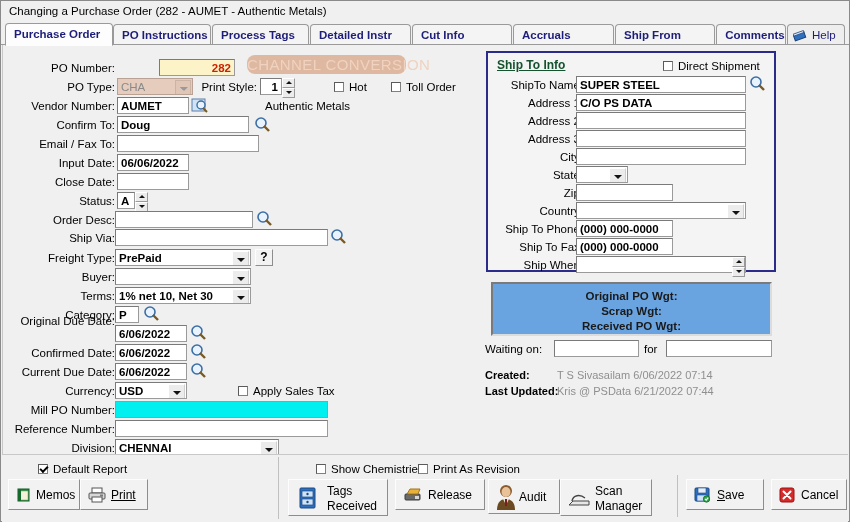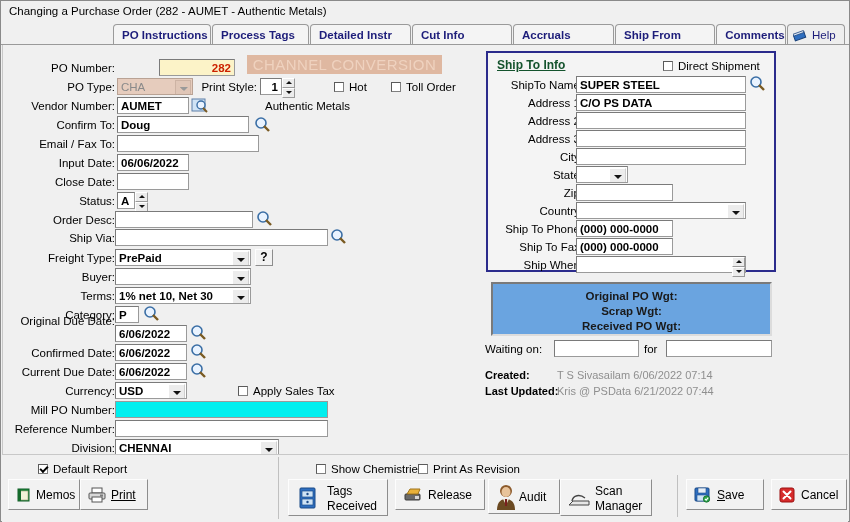--- a/index.html
+++ b/index.html
@@ -103,20 +103,21 @@
 </head>
 <body>
 
 <div id="app">
 
   <div class="titlebar">
     <div class="t">Changing a Purchase Order  (282 - AUMET - Authentic Metals)</div>
   </div>
 
   <div class="tabstrip">
+    <div class="tab active" style="left:4px;width:108px;">Purchase Order</div>
     <div class="tab" style="left:112px;width:98px;">PO Instructions</div>
     <div class="tab" style="left:211px;width:97px;">Process Tags</div>
     <div class="tab" style="left:309px;width:101px;">Detailed Instr</div>
     <div class="tab" style="left:411px;width:100px;">Cut Info</div>
     <div class="tab" style="left:512px;width:101px;">Accruals</div>
     <div class="tab" style="left:614px;width:100px;">Ship From</div>
     <div class="tab" style="left:715px;width:70px;text-align:center;">Comments</div>
 
     <div class="tab help" style="left:786px;width:58px;">
       <span class="helpglyph">
@@ -127,21 +128,21 @@
           </g>
         </svg>
       </span>
       <span>Help</span>
     </div>
   </div>
   <div class="tabline"></div>
 
   <div class="content">
 
-    <div class="banner" style="left:244px;top:10px;width:195px;height:19px;line-height:19px;">CHANNEL CONVERSION</div>
+    <div class="banner" style="left:244px;top:10px;width:159px;height:19px;line-height:19px;border-radius:8px;">CHANNEL CONVERSION</div>
 
     <div class="lbl" style="left:10px;top:17px;width:102px;">PO Number:</div>
     <div class="fld yellow" style="left:114px;top:14px;width:76px;height:17px;margin-left:42px;">282</div>
 
     <div class="lbl" style="left:10px;top:36px;width:102px;">
       <span>PO Type:</span>
     </div>
     <div class="combo dis disabled fld disabled" style="left:114px;top:33px;width:76px;height:17px;">
       <span>CHA</span>
       <span class="arw" style="position:absolute;right:1px;top:1px;width:14px;height:13px;background:#e0c6b7;border:1px solid #cdb3a4;">

